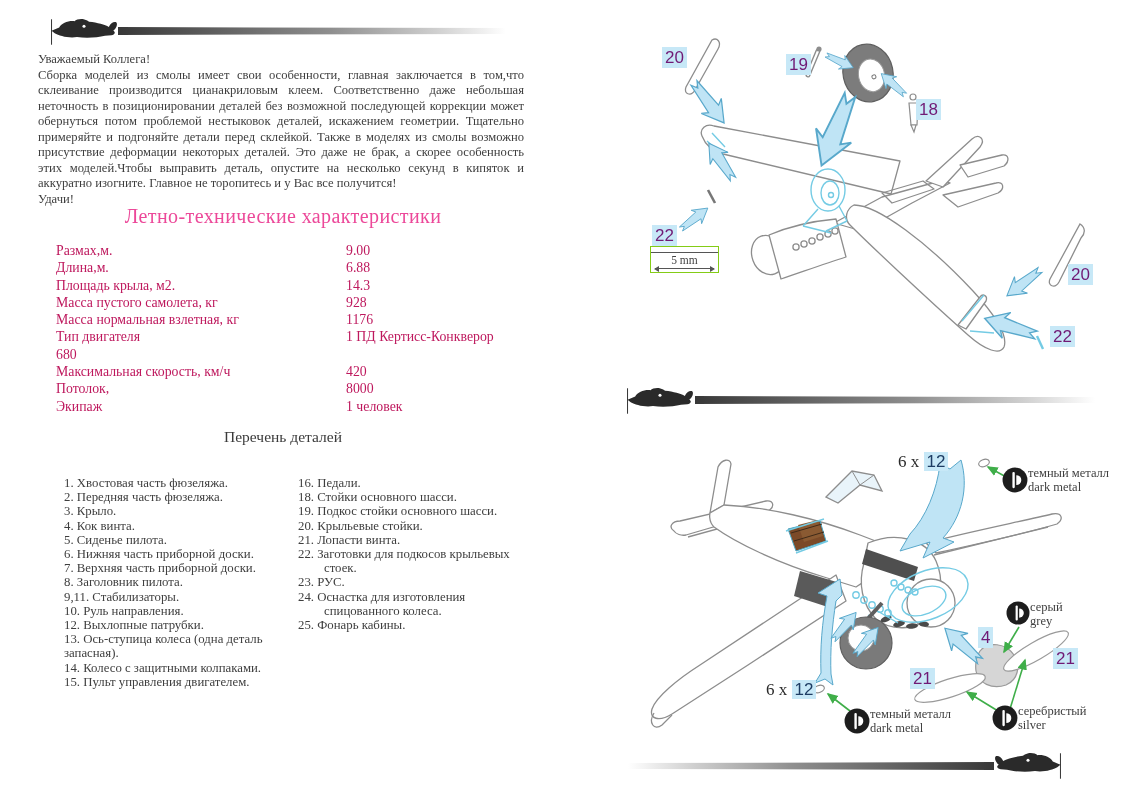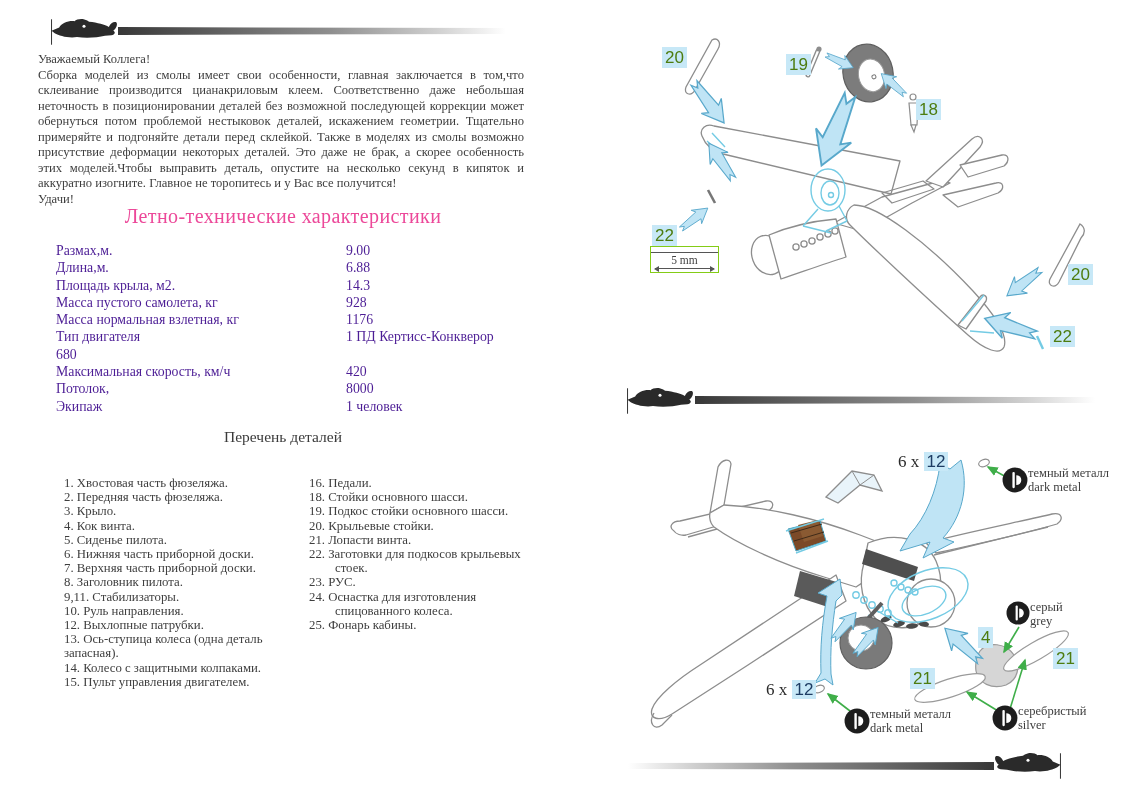--- a/index.html
+++ b/index.html
@@ -5,40 +5,40 @@
   html,body{margin:0;padding:0;background:#fff;}
   .page{position:relative;width:1130px;height:800px;background:#ffffff;overflow:hidden;
         font-family:"Liberation Serif",serif;color:#3c3c3c;}
   .abs{position:absolute;}
 
   
   .intro{left:38px;top:52px;width:486px;font-size:12.6px;line-height:15.5px;color:#3e3e3e;}
   .intro .body{text-align:justify;}
   .spec-title{left:40px;top:205px;width:486px;text-align:center;font-size:20px;
               letter-spacing:.4px;color:#ec4899;}
-  .spec-table{left:56px;top:242px;width:460px;font-size:13.8px;line-height:17.3px;color:#4c1d95;}
+  .spec-table{left:56px;top:242px;width:460px;font-size:13.8px;line-height:17.3px;color:#be185d;}
   .spec-row{display:flex;}
   .spec-row .lbl{width:290px;flex:0 0 290px;}
   .parts-title{left:40px;top:428px;width:486px;text-align:center;font-size:15.5px;color:#3a3a3a;}
   .parts-col{top:460px;font-size:12.8px;line-height:14.2px;color:#3e3e3e;}
   .parts-col ul{margin:16px;padding:0;list-style:none;}
   .col-left{left:48px;width:252px;}
-  .col-right{left:293px;width:262px;}
+  .col-right{left:282px;width:262px;}
   .col-right li{padding-left:26px;text-indent:-26px;}
 
   
   .bar{position:absolute;height:8px;}
   .bar-r{background:linear-gradient(to right,#383838,#8f8f8f 55%,#cfcfcf 82%,rgba(255,255,255,0));
          clip-path:polygon(0 0,100% 14%,100% 86%,0 100%);}
   .bar-l{background:linear-gradient(to left,#383838,#8f8f8f 55%,#cfcfcf 82%,rgba(255,255,255,0));
          clip-path:polygon(0 14%,100% 0,100% 100%,0 86%);}
   .plane-sil{position:absolute;}
 
   
-  .dlabel{position:absolute;font:17px/21px "Liberation Sans",sans-serif;color:#4d7c0f;
+  .dlabel{position:absolute;font:17px/21px "Liberation Sans",sans-serif;color:#701a75;
           background:#c7e8f7;padding:0 3px;}
   .qty{position:absolute;font:17px/21px "Liberation Serif",serif;color:#2a2a2a;white-space:nowrap;}
   .qty .num{font-family:"Liberation Sans",sans-serif;color:#1d3c63;background:#c7e8f7;padding:0 3px;}
   .paint{position:absolute;display:flex;align-items:flex-start;}
   .paint-text{font:12.5px/13.5px "Liberation Serif",serif;color:#3f3f3f;white-space:nowrap;}
 
   .scalebox{position:absolute;left:650px;top:246px;width:67px;height:25px;border:1px solid #84cc16;}
   .scalebox .strip{height:5px;border-bottom:1px solid #555;}
   .scalebox .txt{font:11.5px/12px "Liberation Serif",serif;color:#444;text-align:center;margin-top:1px;}
   .scalebox .arr{position:absolute;left:4px;right:4px;bottom:3px;height:1px;background:#555;}

